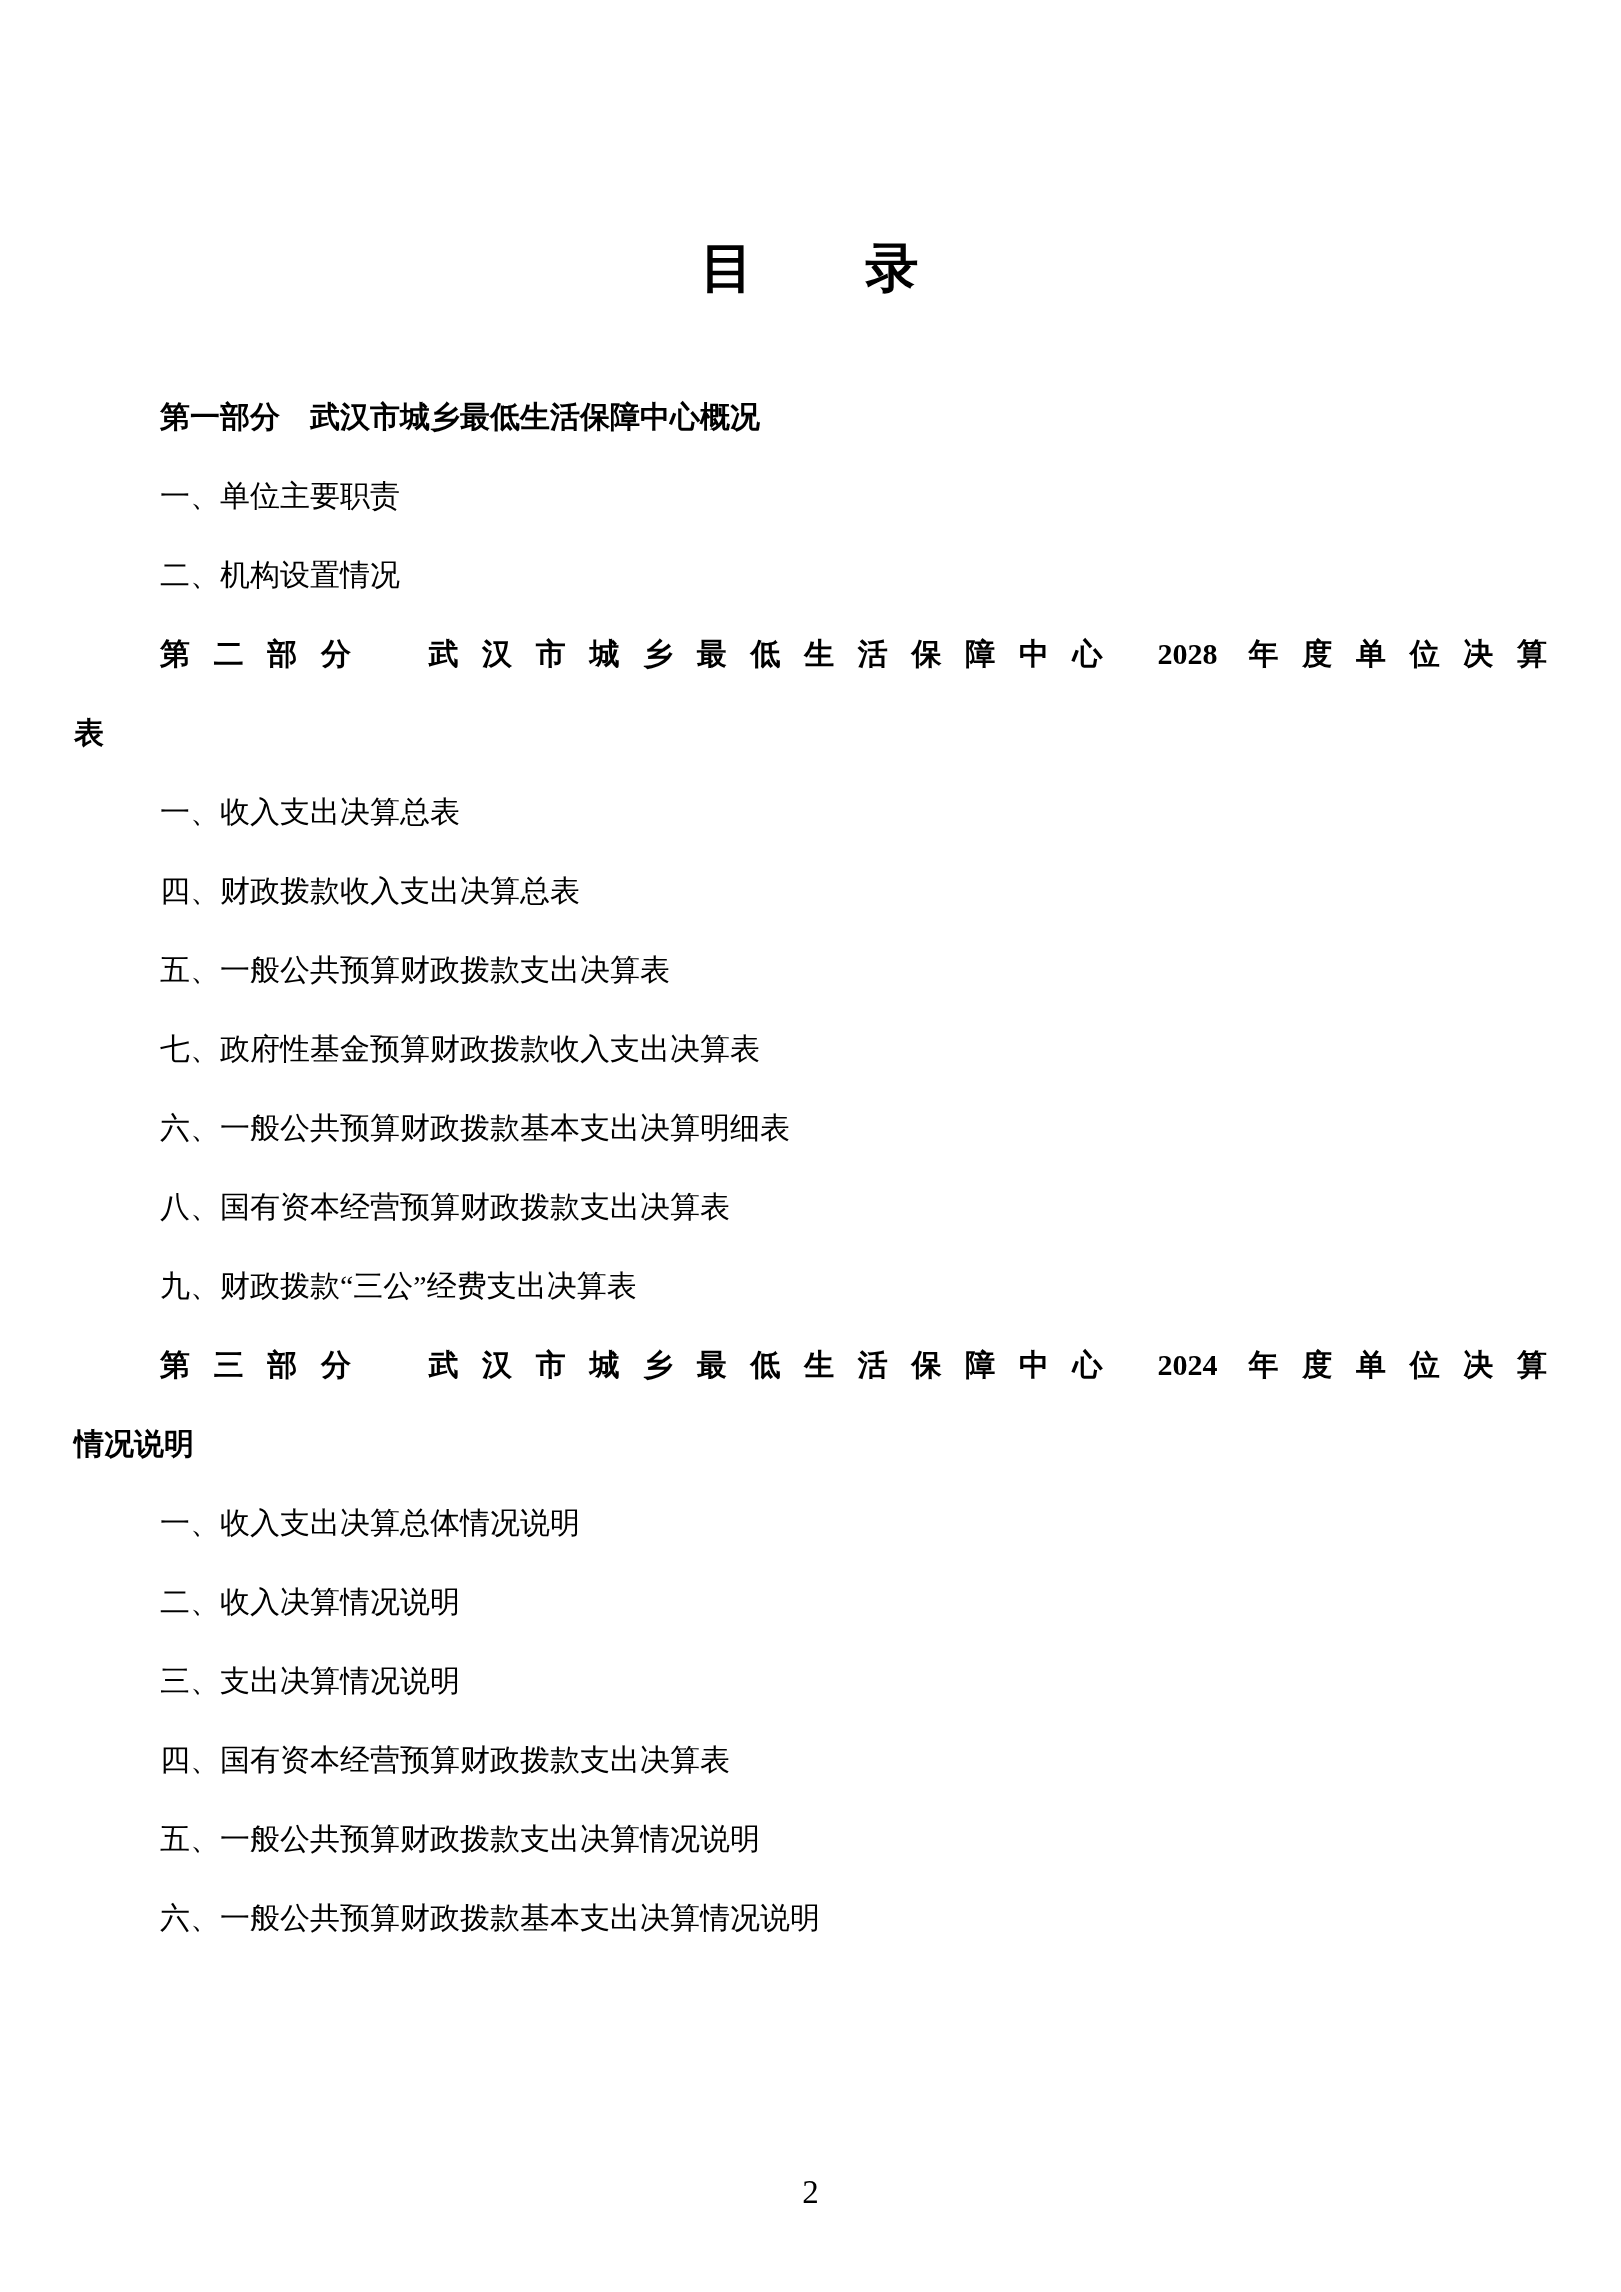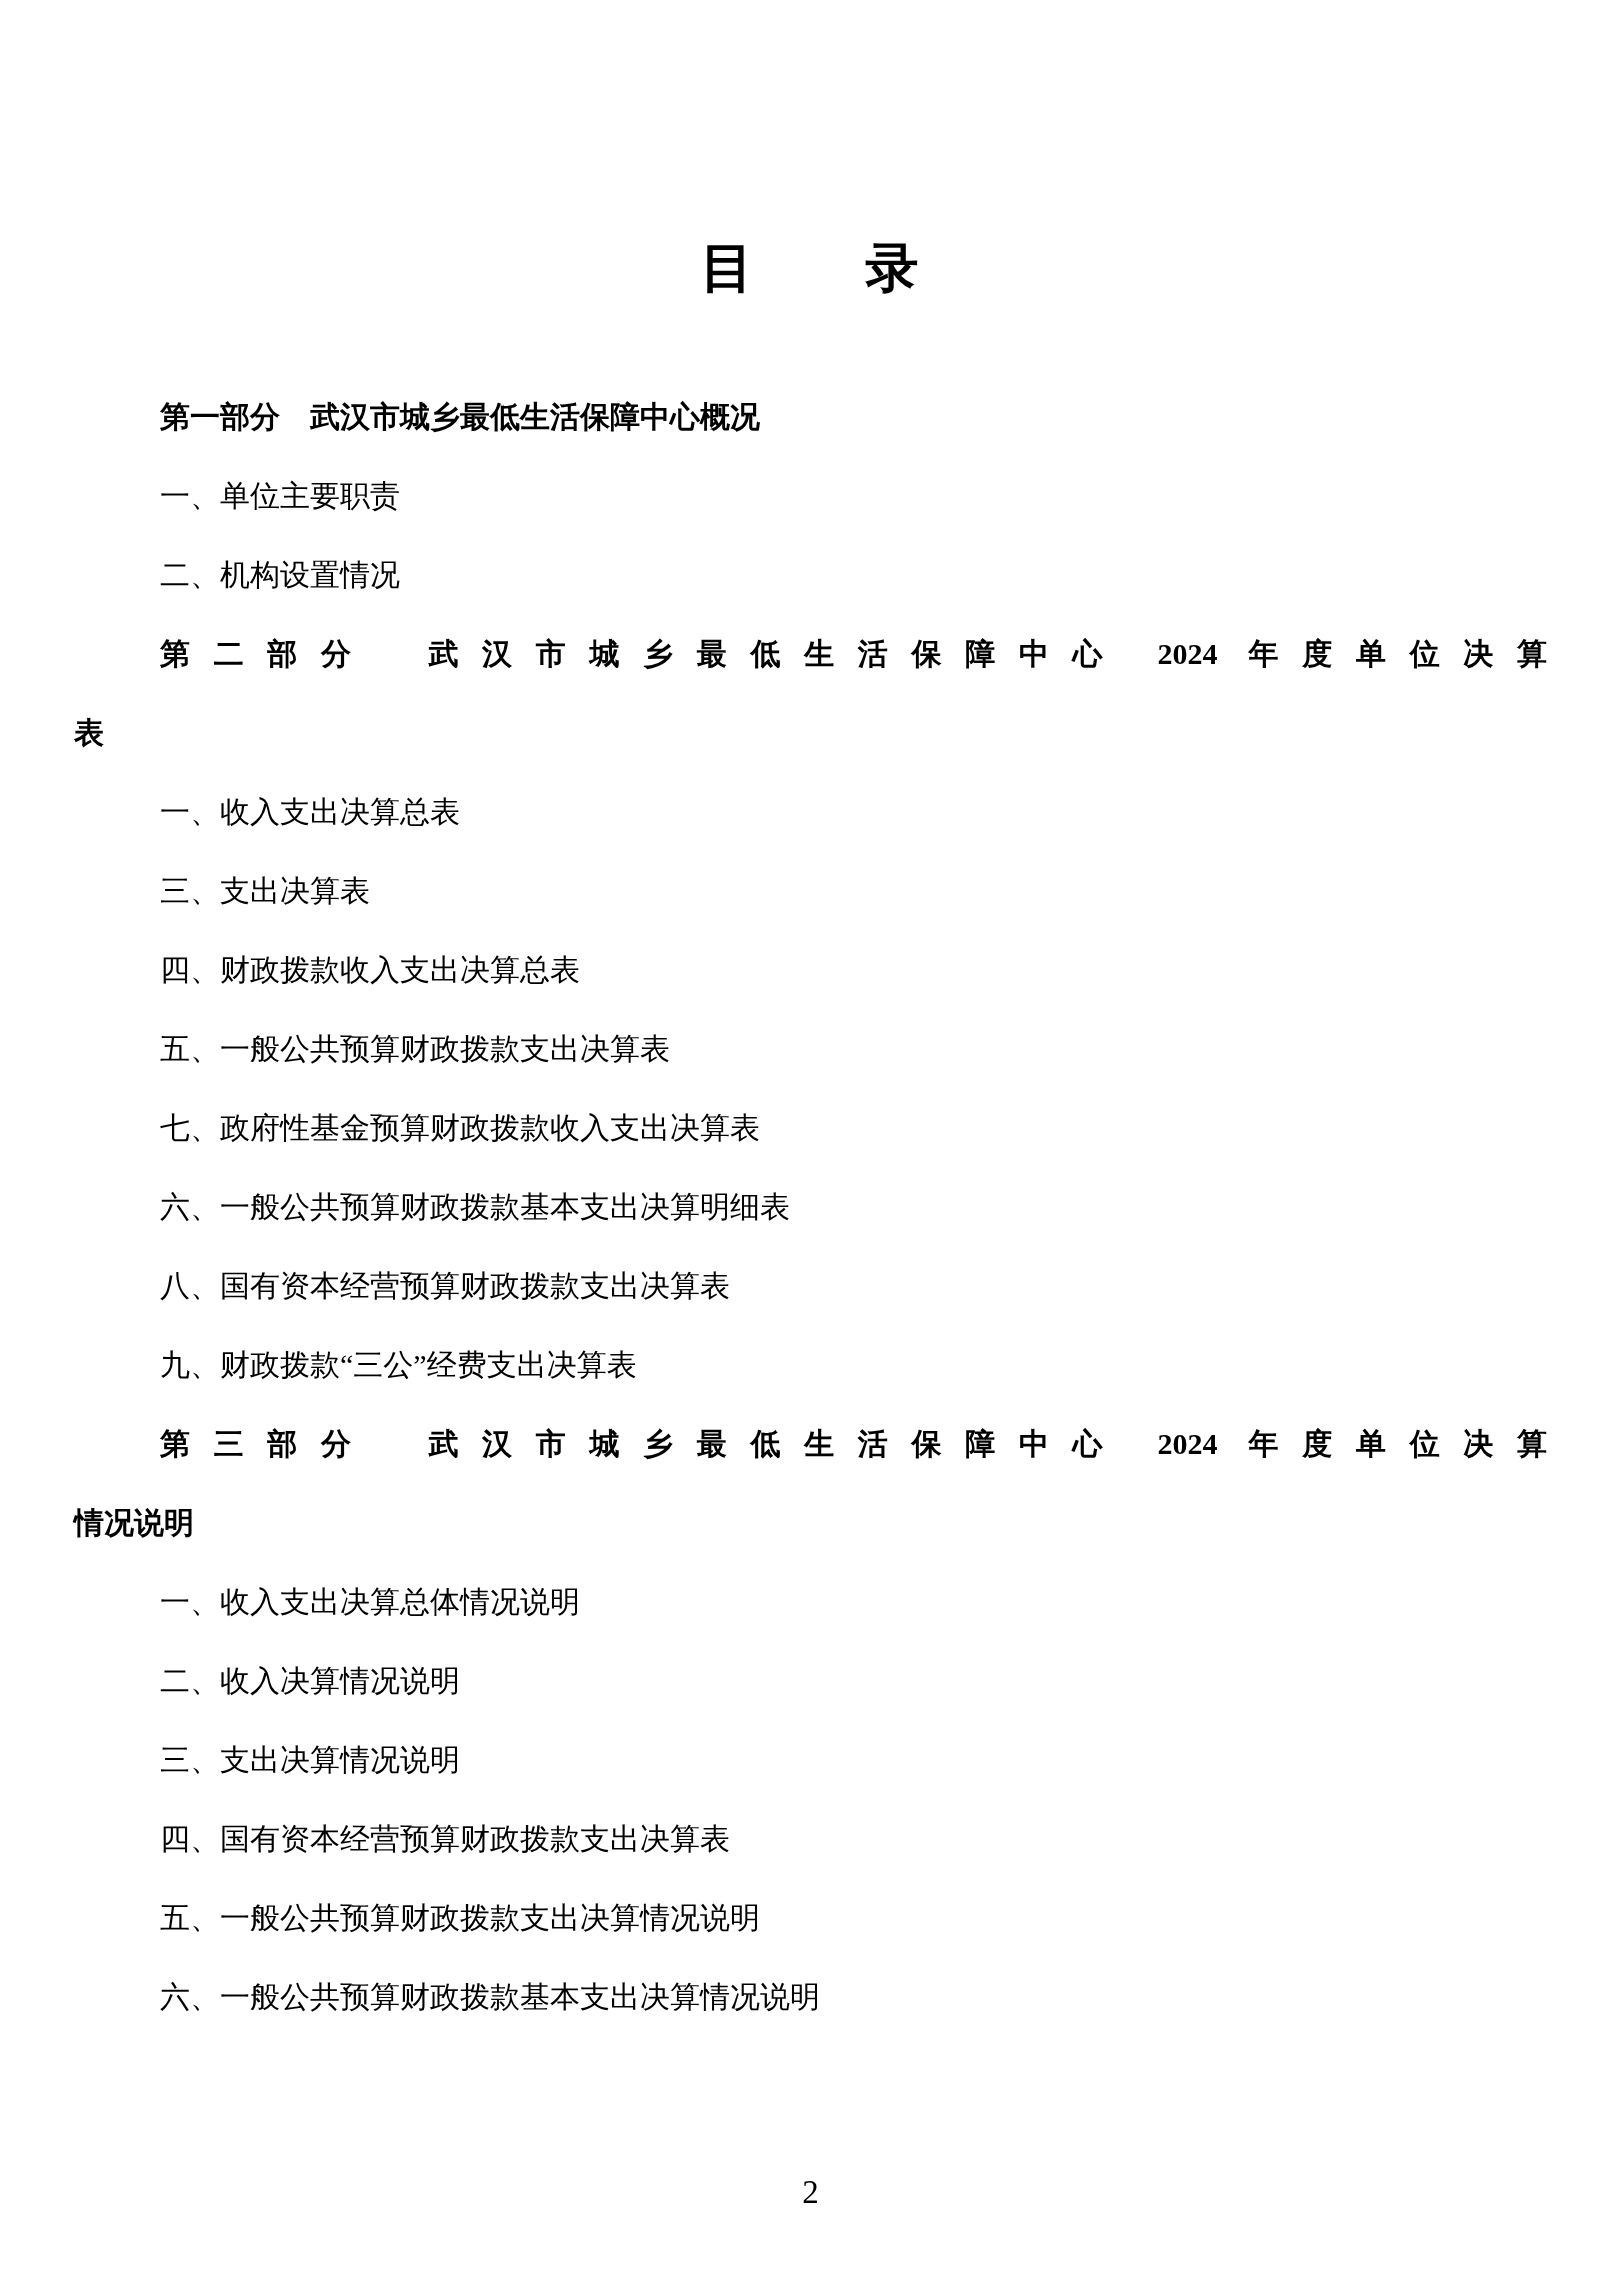--- a/index.html
+++ b/index.html
@@ -66,24 +66,23 @@
 </head>
 <body>
 
 <div class="page">
   <h1 class="doc-title">目　　录</h1>
 
   <div class="toc" id="toc">
       <div class="line heading indent">第一部分　武汉市城乡最低生活保障中心概况</div>
       <div class="line item indent">一、单位主要职责</div>
       <div class="line item indent">二、机构设置情况</div>
-      <div class="line heading indent justify">第二部分　武汉市城乡最低生活保障中心 2024 年度单位决算</div>
+      <div class="line heading indent justify">第二部分　武汉市城乡最低生活保障中心 2028 年度单位决算</div>
       <div class="line heading">表</div>
       <div class="line item indent">一、收入支出决算总表</div>
-      <div class="line item indent">三、支出决算表</div>
       <div class="line item indent">四、财政拨款收入支出决算总表</div>
       <div class="line item indent">五、一般公共预算财政拨款支出决算表</div>
       <div class="line item indent">七、政府性基金预算财政拨款收入支出决算表</div>
       <div class="line item indent">六、一般公共预算财政拨款基本支出决算明细表</div>
       <div class="line item indent">八、国有资本经营预算财政拨款支出决算表</div>
       <div class="line item indent">九、财政拨款“三公”经费支出决算表</div>
       <div class="line heading indent justify">第三部分　武汉市城乡最低生活保障中心 2024 年度单位决算</div>
       <div class="line heading">情况说明</div>
       <div class="line item indent">一、收入支出决算总体情况说明</div>
       <div class="line item indent">二、收入决算情况说明</div>

